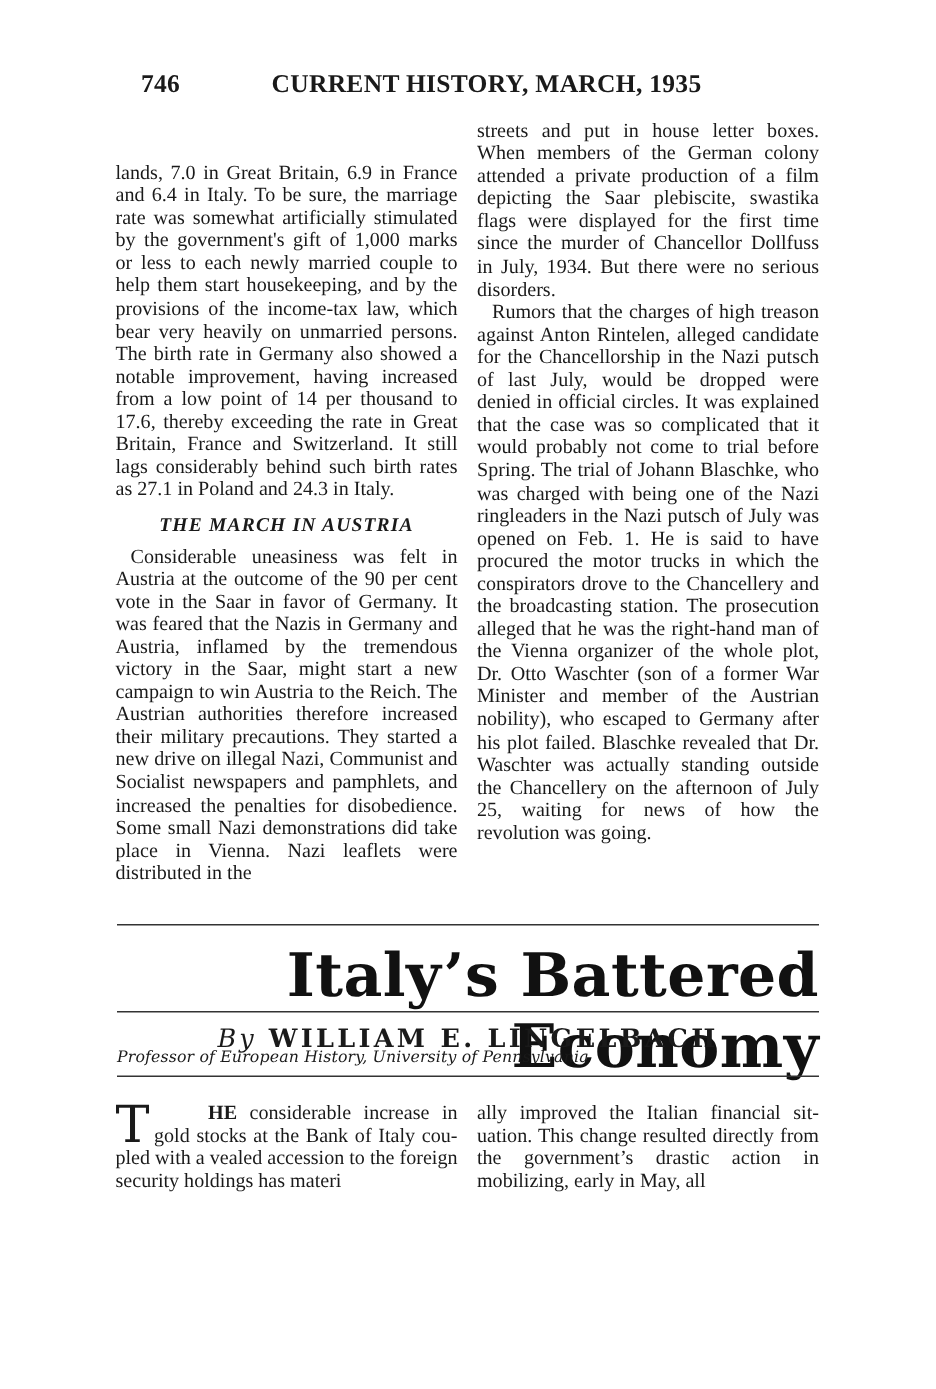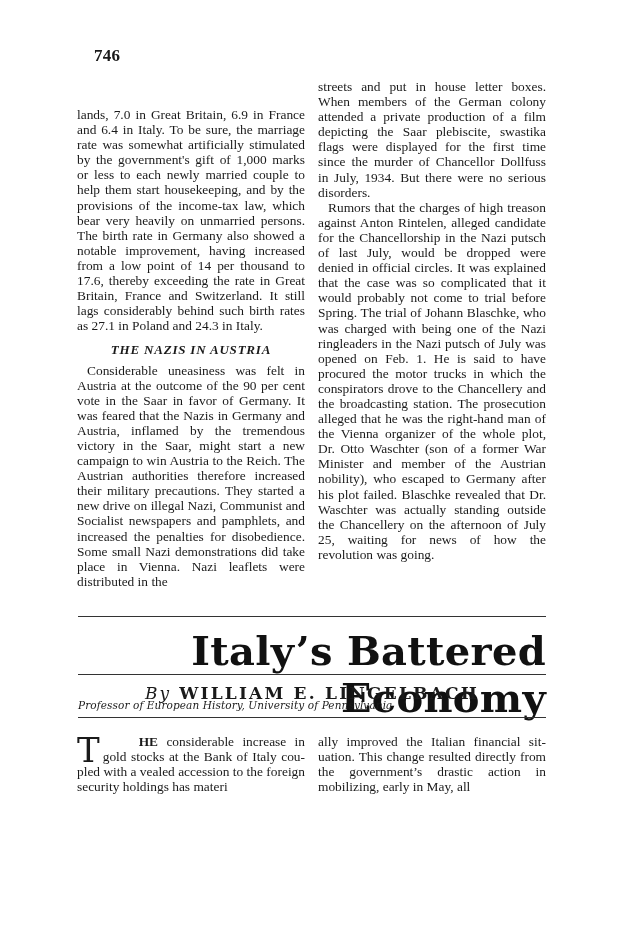--- a/index.html
+++ b/index.html
@@ -132,25 +132,26 @@
       margin-left: 36px;
     }
   </style>
 </head>
 <body>
 
 <div class="page">
 
   <div class="running-head">
     <span class="page-num">746</span>
+    <span class="journal">CURRENT HISTORY, MARCH, 1935</span>
   </div>
 
   <div class="col col-left">
     <p>lands, 7.0 in Great Britain, 6.9 in France and 6.4 in Italy. To be sure, the marriage rate was somewhat arti­ficially stimulated by the govern­ment's gift of 1,000 marks or less to each newly married couple to help them start housekeeping, and by the provisions of the income-tax law, which bear very heavily on unmar­ried persons. The birth rate in Ger­many also showed a notable improve­ment, having increased from a low point of 14 per thousand to 17.6, thereby exceeding the rate in Great Britain, France and Switzerland. It still lags considerably behind such birth rates as 27.1 in Poland and 24.3 in Italy.</p>
-    <p class="subhead">THE NAZIS IN AUSTRIA</p>
+    <p class="subhead">THE MARCH IN AUSTRIA</p>
     <p class="indent">Considerable uneasiness was felt in Austria at the outcome of the 90 per cent vote in the Saar in favor of Ger­many.  It was feared that the Nazis in Germany and Austria, inflamed by the tremendous victory in the Saar, might start a new campaign to win Austria to the Reich.  The Austrian authorities therefore increased their military precautions.  They started a new drive on illegal Nazi, Communist and Socialist newspapers and pam­phlets, and increased the penalties for disobedience.  Some small Nazi dem­onstrations did take place in Vienna. Nazi leaflets were distributed in the</p>
   </div>
 
   <div class="col col-right">
     <p>streets and put in house letter boxes. When members of the German col­ony attended a private production of a film depicting the Saar plebiscite, swastika flags were displayed for the first time since the murder of Chan­cellor Dollfuss in July, 1934.  But there were no serious disorders.</p>
     <p class="indent">Rumors that the charges of high treason against Anton Rintelen, al­leged candidate for the Chancellor­ship in the Nazi putsch of last July, would be dropped were denied in official circles.  It was explained that the case was so complicated that it would probably not come to trial be­fore Spring.  The trial of Johann Blaschke, who was charged with be­ing one of the Nazi ringleaders in the Nazi putsch of July was opened on Feb. 1.  He is said to have procured the motor trucks in which the con­spirators drove to the Chancellery and the broadcasting station.  The prosecution alleged that he was the right-hand man of the Vienna or­ganizer of the whole plot, Dr. Otto Waschter (son of a former War Min­ister and member of the Austrian nobility), who escaped to Germany after his plot failed.  Blaschke re­vealed that Dr. Waschter was actu­ally standing outside the Chancel­lery on the afternoon of July 25, wait­ing for news of how the revolution was going.</p>
   </div>
 
   <div class="rule rule-1"></div>
   <div class="article-title">Italy’s Battered Economy</div>

